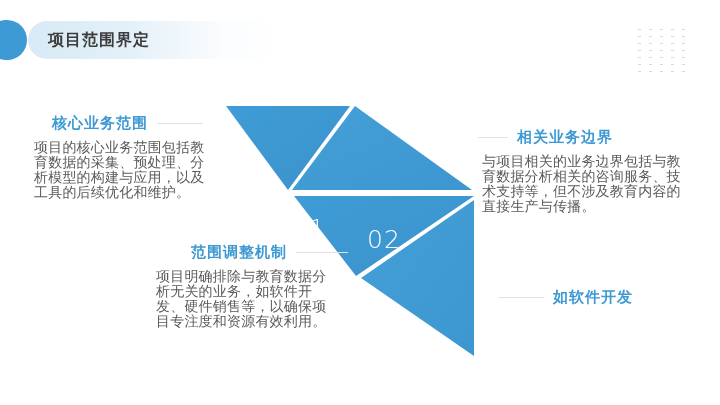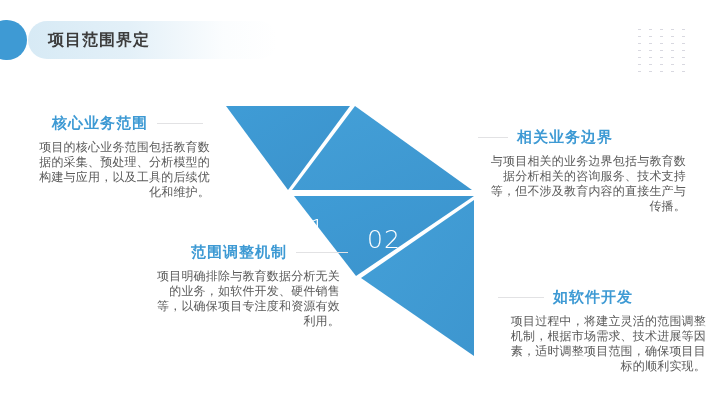--- a/index.html
+++ b/index.html
@@ -89,23 +89,23 @@
   .callout .title {
     color: #3e9ad4;
     font-size: 15px;
     font-weight: bold;
     letter-spacing: 1px;
     white-space: nowrap;
     line-height: 20px;
   }
   .callout .body {
     color: #5a5a5a;
-    font-size: 12px;
+    font-size: 14px;
     line-height: 15px;
-    text-align: right;
+    text-align: left;
     letter-spacing: 0.2px;
   }
   .title-row {
     display: flex;
     align-items: center;
     gap: 9px;
   }
   .rule {
     height: 1px;
     background: #e2e2e4;
@@ -199,16 +199,15 @@
       <div class="rule"></div>
     </div>
     <div class="body">项目明确排除与教育数据分析无关的业务，如软件开发、硬件销售等，以确保项目专注度和资源有效利用。</div>
   </div>
 
   <div class="callout" id="callout-exclude">
     <div class="title-row">
       <div class="rule"></div>
       <div class="title">如软件开发</div>
     </div>
-    <div class="body">项目过程中，将建立灵活的范围调整机制，根据市场需求、技术进展等因素，适时调整项目范围，确保项目目标的顺利实现。</div>
   </div>
 
 </div>
 
 </body></html>

